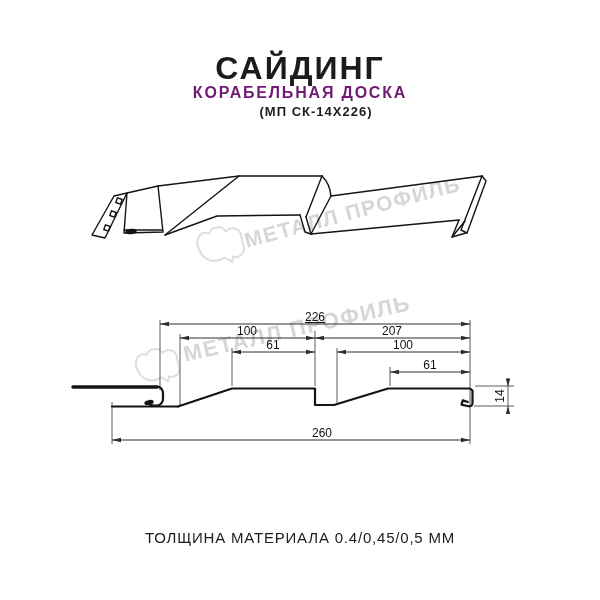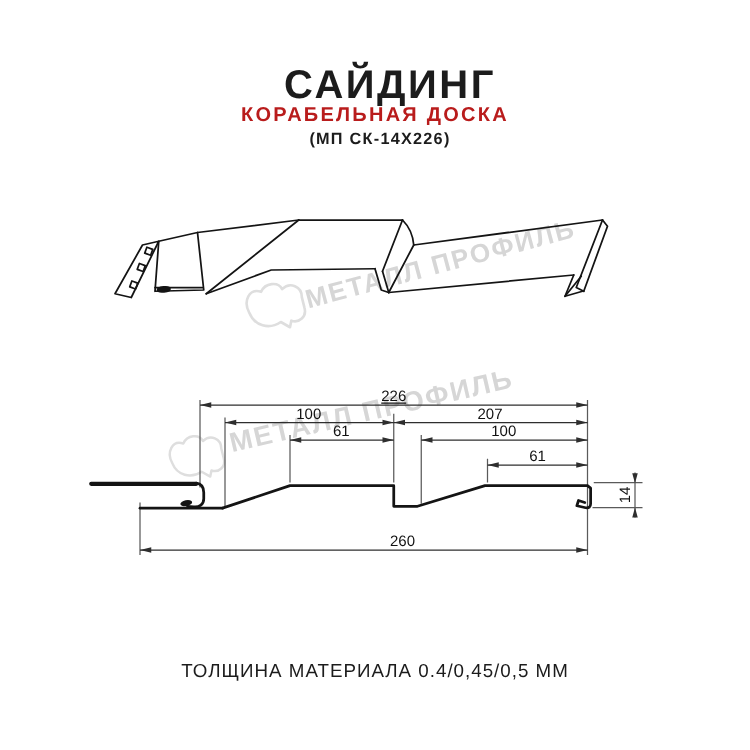--- a/index.html
+++ b/index.html
@@ -1,40 +1,40 @@
 <!DOCTYPE html>
 <html><head>
 <meta charset="utf-8">
 <style>
   html,body{margin:0;padding:0;background:#fff;}
   #page{position:relative;width:600px;height:600px;background:#ffffff;overflow:hidden;
         font-family:"Liberation Sans", sans-serif;color:#1a1a1a;}
   .abs{position:absolute;}
   .center{transform:translate(-50%,-50%);white-space:nowrap;}
   .title{font-size:32px;font-weight:800;letter-spacing:2px;color:#1c1c1c;}
-  .subtitle{font-size:16px;font-weight:700;letter-spacing:1.8px;color:#b91c1c;}
+  .subtitle{font-size:16px;font-weight:700;letter-spacing:1.8px;color:#701a75;}
   .model{font-size:13px;font-weight:700;letter-spacing:1px;color:#1c1c1c;}
   .footer-note{font-size:15px;font-weight:400;letter-spacing:0.8px;color:#1c1c1c;}
   .dim{font-size:12px;font-weight:400;color:#111;white-space:nowrap;}
   .dim-v{transform:translate(-50%,-50%) rotate(-90deg);}
   .wm-text{font-size:21px;font-weight:700;letter-spacing:1.5px;color:#d6d6d6;
            transform-origin:0 50%;white-space:nowrap;}
   svg{position:absolute;left:0;top:0;}
   .layer-wm{z-index:1;}
   .layer-draw{z-index:2;}
   .layer-label{z-index:3;}
 </style>
 </head>
 <body>
 
 <div id="page">
 
-  <div class="abs center title layer-label" style="left:312px;top:68px;">САЙДИНГ</div>
+  <div class="abs center title layer-label" style="left:300px;top:68px;">САЙДИНГ</div>
   <div class="abs center subtitle layer-label" style="left:300px;top:93px;">КОРАБЕЛЬНАЯ ДОСКА</div>
-  <div class="abs center model layer-label" style="left:304px;top:111px;">(МП СК-14Х226)</div>
+  <div class="abs center model layer-label" style="left:316px;top:111px;">(МП СК-14Х226)</div>
 
   <div class="abs wm-text layer-wm" style="left:245px;top:241px;transform:translateY(-50%) rotate(-15deg);">МЕТАЛЛ ПРОФИЛЬ</div>
   <div class="abs wm-text layer-wm" style="left:184px;top:355px;font-size:22px;transform:translateY(-50%) rotate(-13deg);">МЕТАЛЛ ПРОФИЛЬ</div>
 
   <svg class="layer-draw" width="600" height="600" viewBox="0 0 600 600">
 
     <g fill="none" stroke="#dedede" stroke-width="2" stroke-linejoin="round">
       <path transform="translate(190,224) scale(1.05)" d="M9,25 C4,16 9,6 18,9 C21,2 31,1 34,7 C40,1 49,5 49,13 L51,21 C53,28 47,33 41,31 L40,36 L33,32 C24,38 13,35 9,25 Z"></path>
       <path transform="translate(129,346) scale(0.98)" d="M9,25 C4,16 9,6 18,9 C21,2 31,1 34,7 C40,1 49,5 49,13 L51,21 C53,28 47,33 41,31 L40,36 L33,32 C24,38 13,35 9,25 Z"></path>
     </g>

